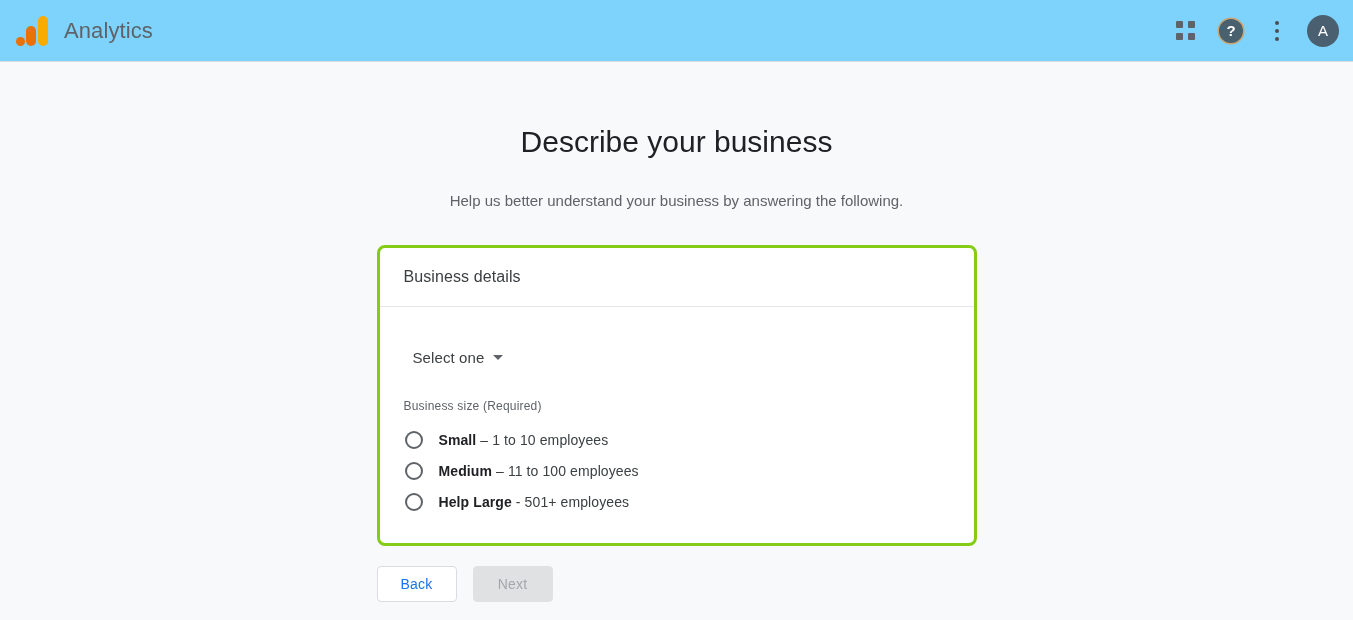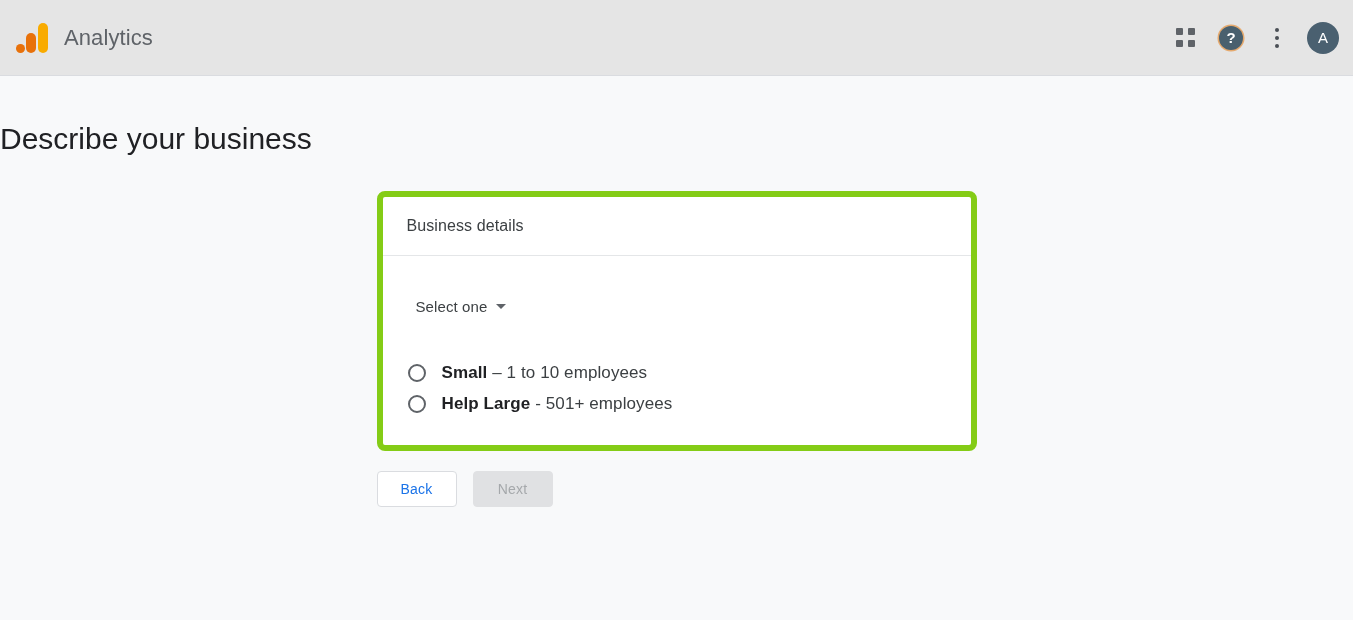--- a/index.html
+++ b/index.html
@@ -14,22 +14,22 @@
     overflow: hidden;
     background: #f8f9fa;
     font-family: "Liberation Sans", "DejaVu Sans", sans-serif;
     -webkit-font-smoothing: antialiased;
     color: #3c4043;
   }
 
   
   .appbar {
     position: relative;
-    height: 76px;
-    background: #e5e5e5;
+    height: 62px;
+    background: #7dd3fc;
     border-bottom: 1px solid #dadce0;
     display: flex;
     align-items: center;
     padding: 0 14px 0 14px;
   }
   .brand {
     display: flex;
     align-items: center;
     gap: 16px;
     padding-left: 2px;
@@ -153,42 +153,43 @@
     margin-left: 6px;
     font-weight: 400;
   }
 
   
   .content {
     width: 100%;
     padding-top: 44px;
   }
   .page-title {
+    text-align: center;
     font-size: 30px;
     font-weight: 400;
     color: #202124;
-    margin: 0;
+    margin: 17px;
     letter-spacing: 0px;
     line-height: 38px;
   }
   .page-subtitle {
     text-align: center;
     font-size: 15px;
     color: #5f6368;
     margin: 29px 0 0 0;
     line-height: 22px;
     font-weight: 400;
   }
 
   
   .card {
     width: 600px;
     margin: 33px auto 16px auto;
     background: #ffffff;
-    border: 6px solid #84cc16;
+    border: 3px solid #84cc16;
     border-radius: 8px;
     overflow: hidden;
   }
   .card-header {
     height: 59px;
     display: flex;
     align-items: center;
     padding: 0 24px;
     border-bottom: 1px solid #e4e6e8;
   }
@@ -250,21 +251,21 @@
   .radio-mark {
     width: 18px;
     height: 18px;
     border-radius: 50%;
     border: 2px solid #5f6368;
     background: #ffffff;
     flex: 0 0 auto;
     margin-left: 1px;
   }
   .radio-text {
-    font-size: 17px;
+    font-size: 14px;
     color: #3c4043;
     letter-spacing: 0.1px;
     white-space: nowrap;
   }
   .radio-text b {
     font-weight: 700;
     color: #202124;
   }
 
   
@@ -338,47 +339,53 @@
       </span>
     </button>
 
     <div class="avatar">A</div>
   </div>
 </header>
 
 <main class="content">
 
   <h1 class="page-title">Describe your business</h1>
+  <p class="page-subtitle">Help us better understand your business by answering the following.</p>
 
   <section class="card">
 
     <div class="card-header">
       <span class="card-header-title">Business details</span>
     </div>
 
     <div class="card-body">
 
       
 
       <button class="dropdown">
         <span class="dropdown-value">Select one</span>
         <span class="caret"></span>
       </button>
 
       <div class="section-gap"></div>
 
       
+      <div class="field-label">Business size (Required)</div>
 
       <div class="radio-list">
 
         <label class="radio-row">
           <span class="radio-mark"></span>
           <span class="radio-text"><b>Small</b> <span>– 1 to 10 employees</span></span>
         </label>
 
+        <label class="radio-row">
+          <span class="radio-mark"></span>
+          <span class="radio-text"><b>Medium</b> <span>– 11 to 100 employees</span></span>
+        </label>
 
 
         <label class="radio-row">
           <span class="radio-mark"></span>
           <span class="radio-text"><b>Help Large</b> <span>- 501+ employees</span></span>
         </label>
 
       </div>
     </div>
   </section>

